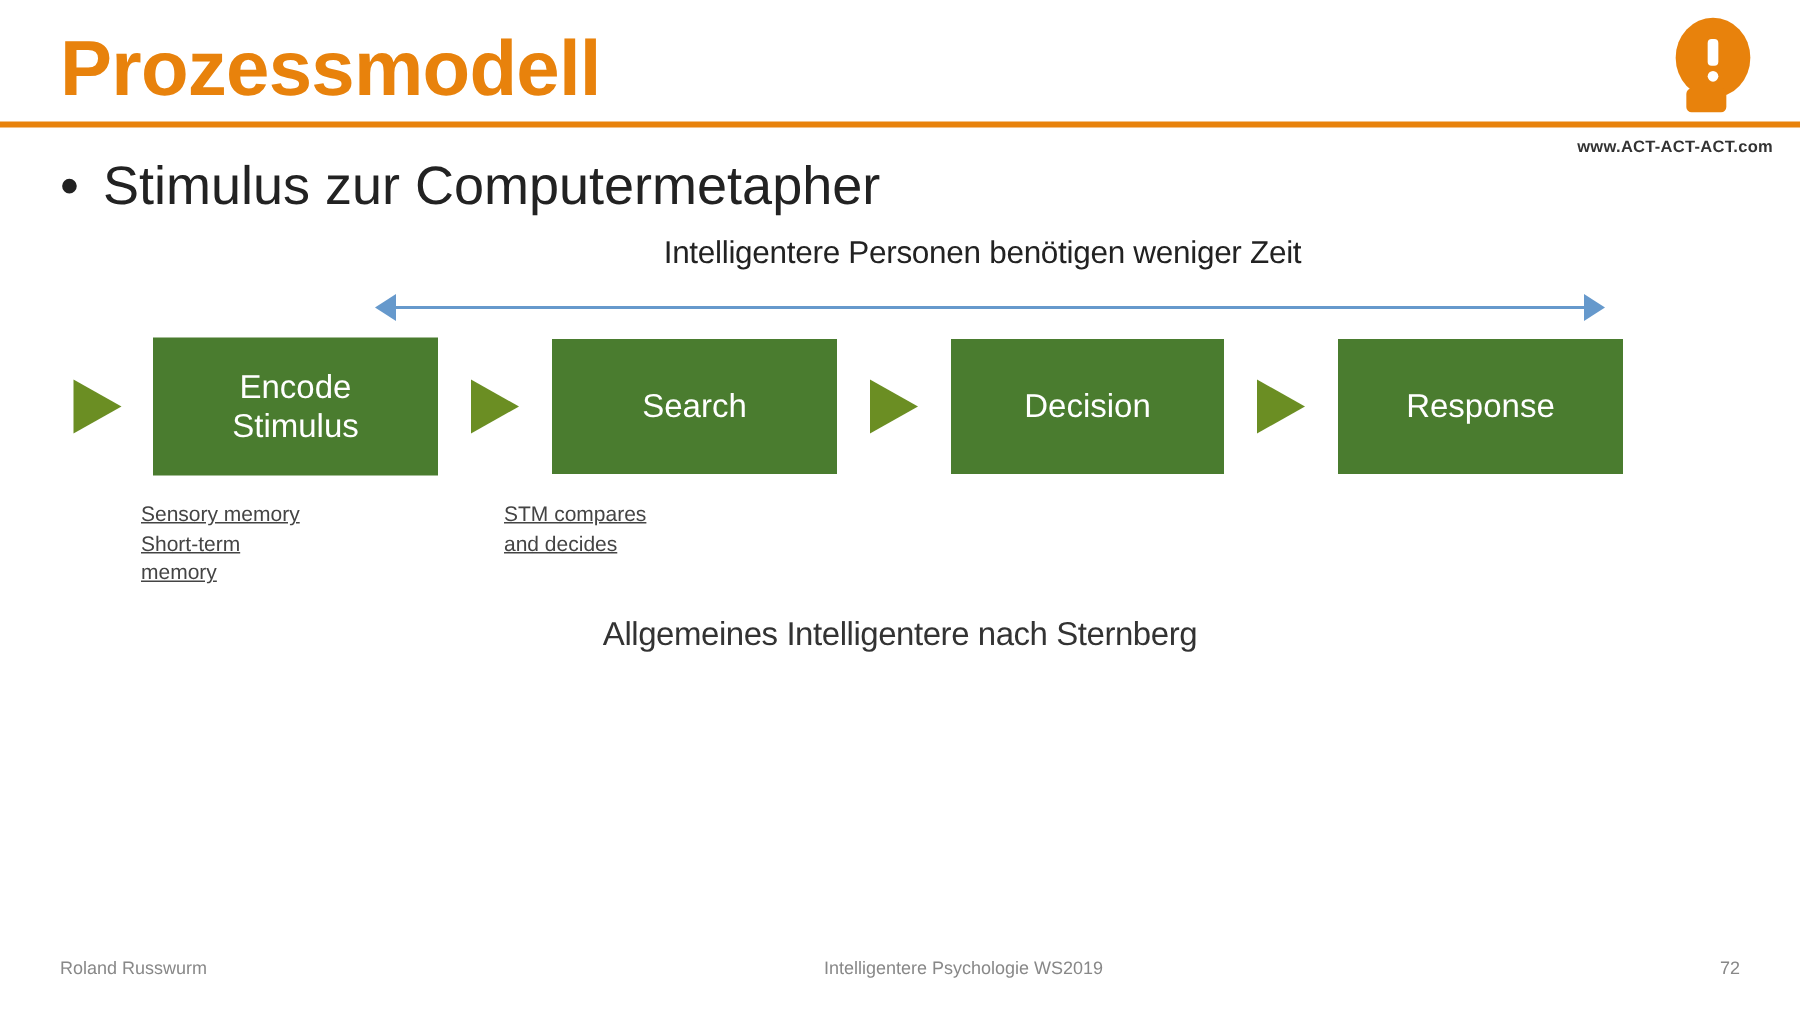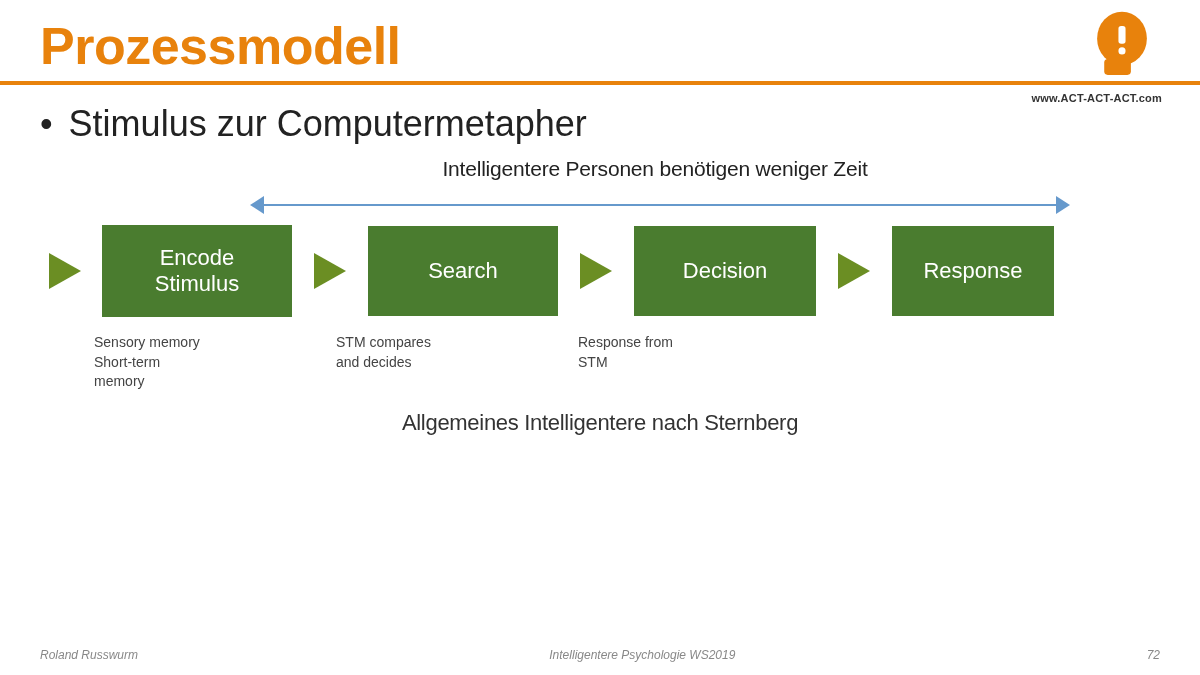--- a/index.html
+++ b/index.html
@@ -31,21 +31,21 @@
       height: 4px;
       background: #E8820C;
       margin: 6px 0 0 0;
       width: 100%;
     }
 
     
     .logo-area {
       position: absolute;
       top: 10px;
-      right: 38px;
+      right: 18px;
       display: flex;
       flex-direction: column;
       align-items: flex-end;
     }
 
     .logo-icon {
       width: 80px;
       height: 80px;
     }
 
@@ -180,21 +180,21 @@
       min-height: 90px;
       display: flex;
       align-items: center;
       justify-content: center;
       flex-shrink: 0;
     }
 
     .box-encode { width: 190px; }
     .box-search { width: 190px; }
     .box-decision { width: 182px; }
-    .box-response { width: 162px; }
+    .box-response { width: 190px; }
 
     .between-arrow {
       width: 52px;
       display: flex;
       align-items: center;
       justify-content: center;
       flex-shrink: 0;
     }
 
     
@@ -202,48 +202,48 @@
       display: flex;
       align-items: flex-start;
       margin-left: 50px;
     }
 
     .label-item {
       font-size: 14px;
       color: #444;
       line-height: 1.4;
       text-align: left;
+      text-decoration: underline;
     }
 
     .label-encode { width: 190px; padding-left: 4px; }
     .label-search { width: 190px; padding-left: 4px; margin-left: 52px; }
     .label-decision { width: 190px; padding-left: 4px; margin-left: 52px; }
     .label-response { width: 190px; padding-left: 4px; margin-left: 52px; }
 
     
     .bottom-caption {
       text-align: center;
       font-size: 22px;
       color: #333;
       margin-top: 18px;
       letter-spacing: -0.3px;
     }
 
     
     .footer {
       position: absolute;
-      bottom: 13px;
+      bottom: 23px;
       left: 0;
       right: 0;
       display: flex;
       justify-content: space-between;
       padding: 0 40px;
       font-size: 12px;
       color: #888;
-      font-style: italic;
     }
 
     .footer-left {}
     .footer-center {}
     .footer-right {}
   </style>
 </head>
 <body>
 
 <div class="header">
@@ -322,23 +322,20 @@
     </div>
   </div>
 
   <div class="labels-row">
     <div class="label-item label-encode">
       Sensory memory<br>Short-term<br>memory
     </div>
     <div class="label-item label-decision">
       STM compares<br>and decides
     </div>
-    <div class="label-item label-response">
-      Response from<br>STM
-    </div>
   </div>
 
   <div class="bottom-caption">Allgemeines Intelligentere nach Sternberg</div>
 </div>
 
 <div class="footer">
   <span class="footer-left">Roland Russwurm</span>
   <span class="footer-center">Intelligentere  Psychologie WS2019</span>
   <span class="footer-right">72</span>
 </div>

